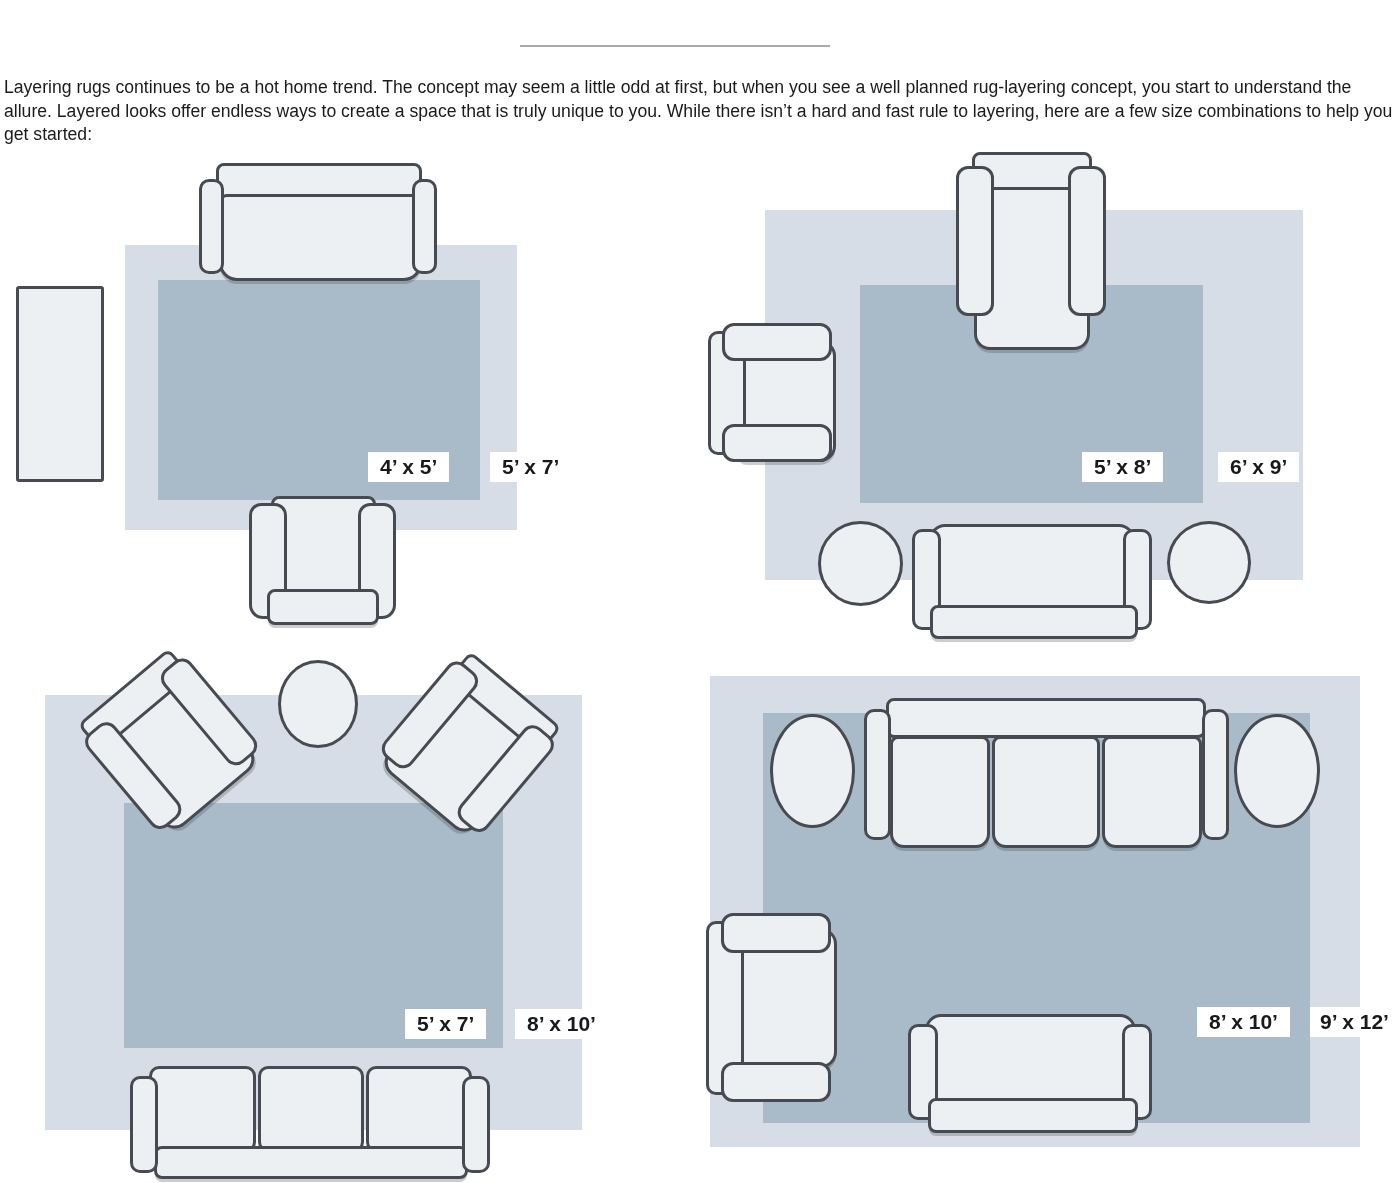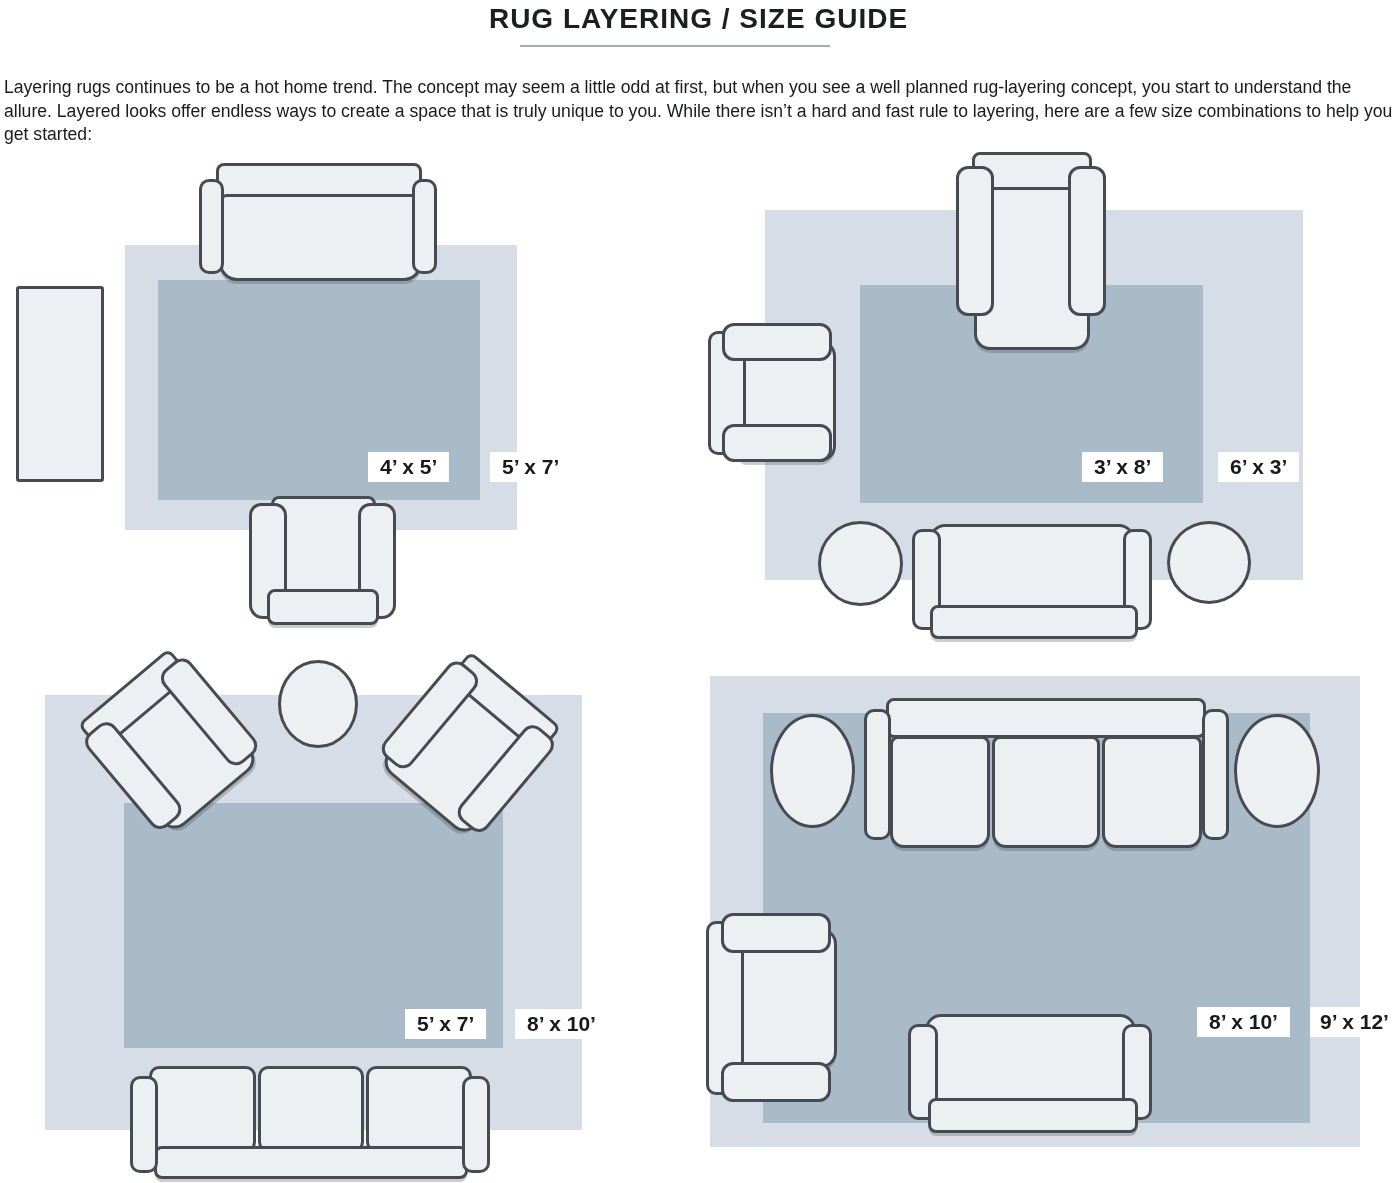--- a/index.html
+++ b/index.html
@@ -34,21 +34,20 @@
     position:absolute; background:var(--label-bg,#ffffff); color:#17191c;
     font-weight:700; font-size:21px; line-height:27px;
     padding:1px 12px 2px; white-space:nowrap;
   }
 </style>
 </head>
 <body>
 
 <div class="canvas">
 
-  <h1 class="title">RUG LAYERING / SIZE GUIDE</h1>
   <div class="divider"></div>
   <p class="intro">Layering rugs continues to be a hot home trend. The concept may seem a little odd at first, but when you see a well planned rug-layering concept, you start to understand the allure. Layered looks offer endless ways to create a space that is truly unique to you. While there isn’t a hard and fast rule to layering, here are a few size combinations to help you get started:</p>
 
   <section>
     <div class="rug light" style="left:125px;top:245px;width:392px;height:285px"></div>
     <div class="rug dark" style="left:158px;top:280px;width:322px;height:220px"></div>
 
     <div class="fp" style="left:16px;top:286px;width:88px;height:196px;border-radius:3px"></div>
 
     <div class="fp" style="left:216px;top:163px;width:206px;height:36px;border-radius:8px"></div>
@@ -80,22 +79,22 @@
     <div class="fp" style="left:722px;top:424px;width:110px;height:38px;border-radius:12px"></div>
 
     <div class="fp" style="left:929px;top:524px;width:206px;height:90px;border-radius:16px 16px 8px 8px"></div>
     <div class="fp" style="left:912px;top:529px;width:29px;height:101px;border-radius:10px"></div>
     <div class="fp" style="left:1123px;top:529px;width:29px;height:101px;border-radius:10px"></div>
     <div class="fp sh" style="left:930px;top:605px;width:208px;height:34px;border-radius:8px"></div>
 
     <div class="fp table" style="left:818px;top:521px;width:85px;height:85px"></div>
     <div class="fp table" style="left:1167px;top:521px;width:84px;height:83px"></div>
 
-    <div class="size-label" style="left:1082px;top:452px">3’ x 8’</div>
-    <div class="size-label" style="left:1218px;top:452px">6’ x 3’</div>
+    <div class="size-label" style="left:1082px;top:452px">5’ x 8’</div>
+    <div class="size-label" style="left:1218px;top:452px">6’ x 9’</div>
   </section>
 
   <section>
     <div class="rug light" style="left:45px;top:695px;width:537px;height:435px"></div>
     <div class="rug dark" style="left:124px;top:803px;width:379px;height:245px"></div>
 
     <div class="rot" style="left:103px;top:669px;width:135px;height:148px;transform:rotate(-40deg)">
       <div class="fp sh" style="left:10px;top:28px;width:115px;height:118px;border-radius:8px 8px 16px 16px"></div>
       <div class="fp" style="left:8px;top:0;width:119px;height:36px;border-radius:8px"></div>
       <div class="fp" style="left:0;top:14px;width:36px;height:122px;border-radius:12px"></div>

